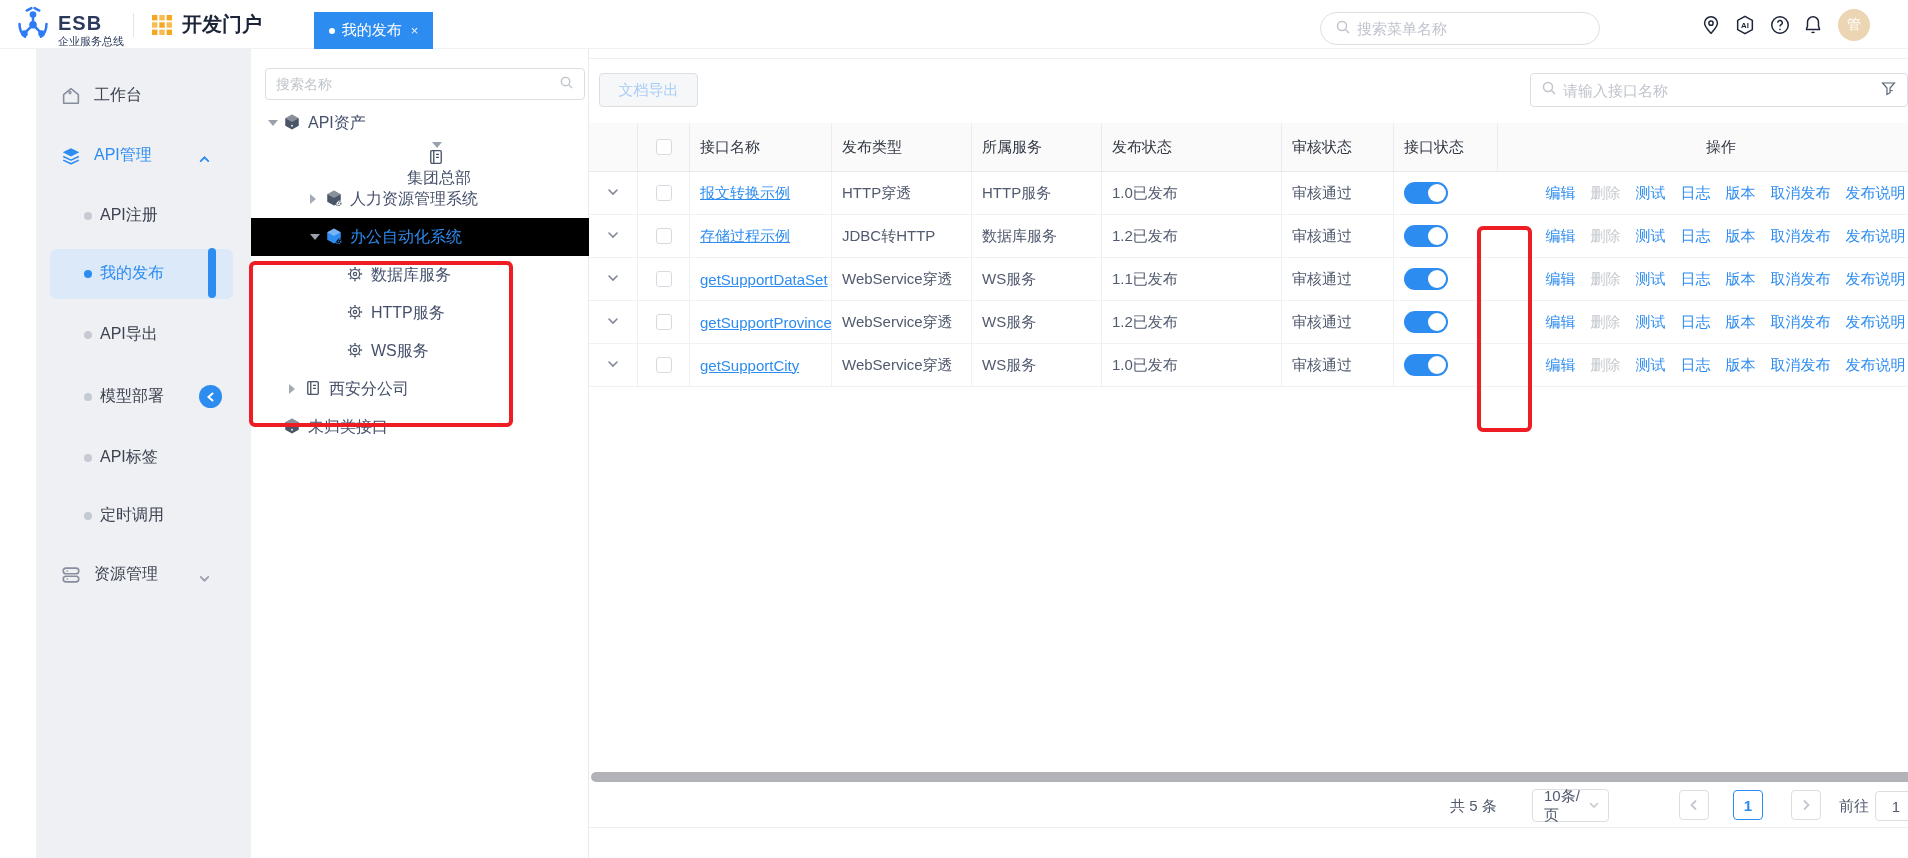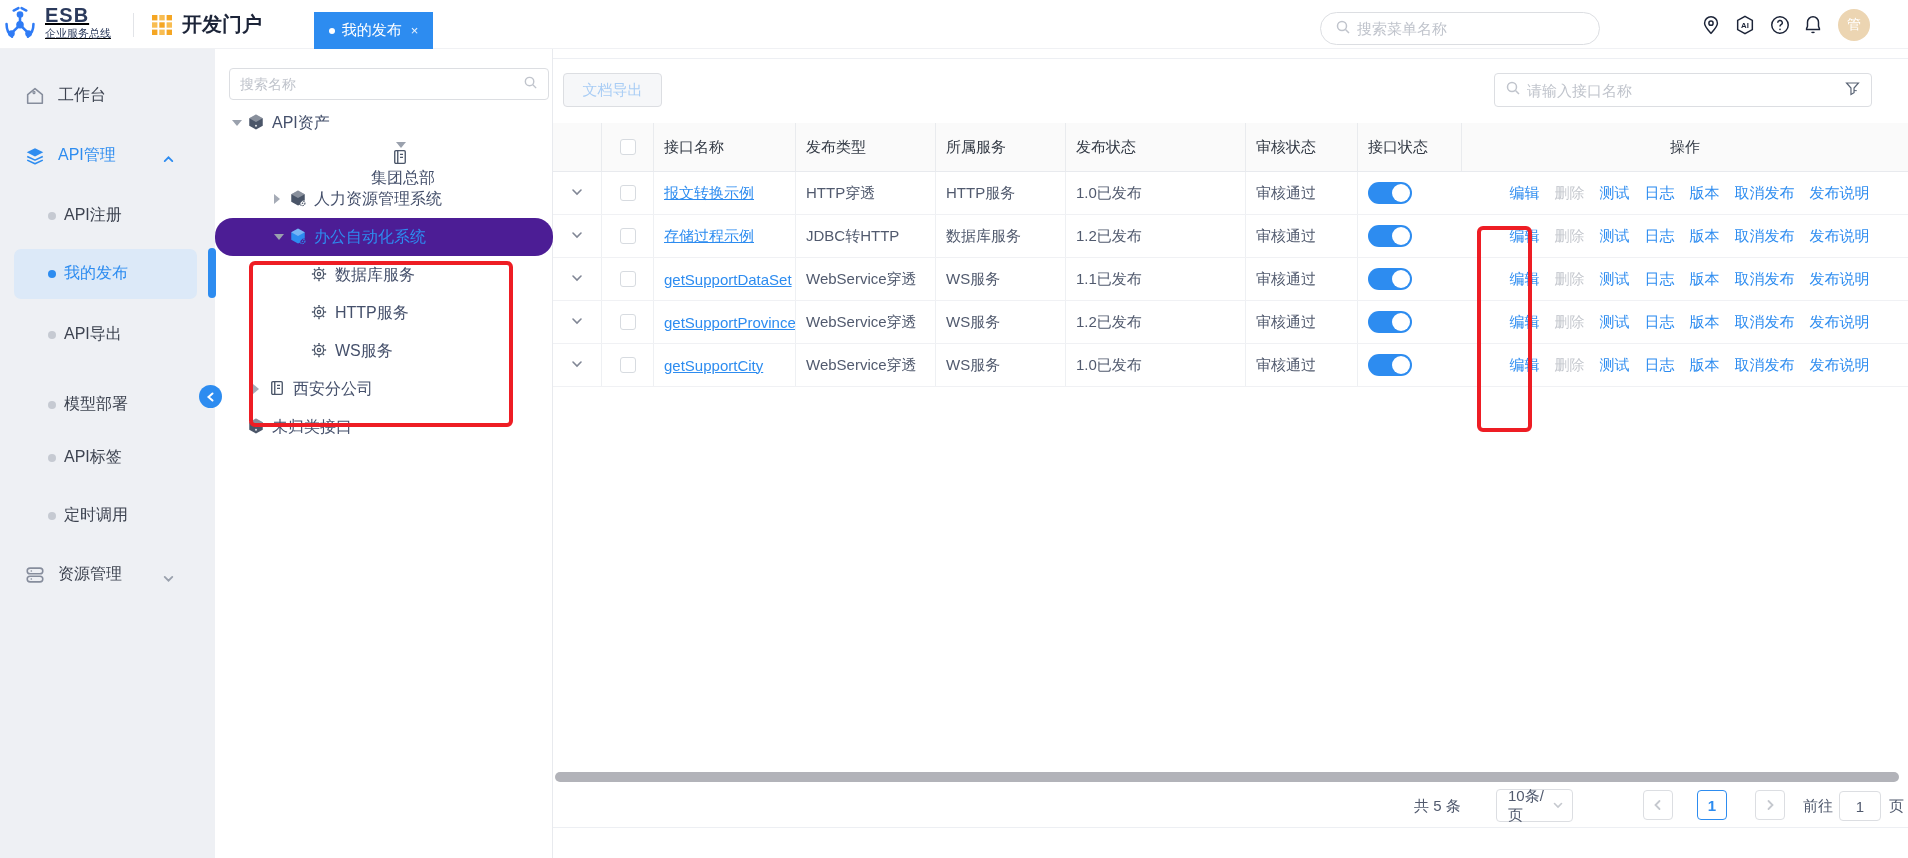--- a/index.html
+++ b/index.html
@@ -1,42 +1,42 @@
 <!DOCTYPE html>
 <html><head>
 <meta charset="utf-8">
 <style>
   * { margin:0; padding:0; box-sizing:border-box; }
   html,body { width:1908px; height:858px; overflow:hidden; background:#fff;
     font-family:"Liberation Sans","DejaVu Sans",sans-serif; }
 
   
   .topbar { position:relative; height:49px; background:#fff; border-bottom:1px solid #f0f1f4; z-index:20; }
-  .logo { position:absolute; left:1px; top:5px; display:flex; align-items:flex-start;text-decoration:underline; }
+  .logo { position:absolute; left:14px; top:5px; display:flex; align-items:flex-end; }
   .logo-text { margin-left:6px; line-height:1; }
   .logo-title { font-size:20px; font-weight:bold; color:#2b3a5c; letter-spacing:1px; }
   .logo-sub { font-size:11px; color:#2b3a5c; margin-top:3px; }
   .top-divider { position:absolute; left:133px; top:13px; width:1px; height:24px; background:#e2e4e8; }
   .portal { position:absolute; left:150px; top:0; height:49px; display:flex; align-items:center; gap:8px; }
   .portal-label { font-size:20px; font-weight:bold; color:#1c2438; }
   .tab { position:absolute; left:314px; top:12px; width:119px; height:37px; background:#2d8cf0;
     display:flex; align-items:center; justify-content:center; gap:7px; color:#fff; cursor:pointer; }
   .tab-dot { width:6px; height:6px; border-radius:50%; background:#fff; }
   .tab-label { font-size:15px; }
   .tab-close { font-size:13px; opacity:.9; margin-left:2px; cursor:pointer; }
   .top-search { position:absolute; left:1320px; top:12px; width:280px; height:33px; border:1px solid #dcdee2;
     border-radius:17px; display:flex; align-items:center; padding:0 14px; gap:6px; background:#fff; }
   .top-search input { border:none; outline:none; font-size:15px; color:#555; width:200px; background:transparent; }
   .top-search input::placeholder { color:#c0c4cc; }
   .top-icon { position:absolute; top:14px; width:22px; height:22px; cursor:pointer; }
   .avatar { position:absolute; left:1838px; top:9px; width:32px; height:32px; border-radius:50%;
     background:#ecd5b2; color:#fff; font-size:14px; display:flex; align-items:center; justify-content:center; cursor:pointer; }
 
   
-  .page-body { position:relative; display:flex; height:809px; }
+  .page-body { position:relative; display:flex; height:809px;padding-left:36px; }
 
   
   .sidebar { position:relative; width:215px; background:#eef0f4; flex:none; }
   .side-item { position:absolute; left:0; width:215px; height:40px; cursor:pointer; }
   .side-item .s-icon { position:absolute; left:24px; top:9px; width:22px; height:22px; }
   .side-item .s-label { position:absolute; left:58px; top:9px; font-size:16px; color:#3d4350; }
   .side-item.sub .s-dot { position:absolute; left:48px; top:16px; width:8px; height:8px; border-radius:50%; background:#c6cad2; }
   .side-item.sub .s-label { left:64px; }
   .side-item .s-chev { position:absolute; right:40px; top:16px; }
   .side-item.active .s-label { color:#2d8cf0; }
@@ -50,21 +50,21 @@
     background:#2d8cf0; z-index:6; display:flex; align-items:center; justify-content:center; cursor:pointer; }
 
   
   .tree-panel { position:relative; width:338px; background:#fff; border-right:1px solid #e8eaee; flex:none; }
   .tree-search { position:absolute; left:14px; top:19px; width:320px; height:32px; border:1px solid #dcdee2;
     border-radius:4px; display:flex; align-items:center; padding:0 10px; background:#fff; }
   .tree-search input { border:none; outline:none; flex:1; font-size:14px; color:#555; background:transparent; }
   .tree-search input::placeholder { color:#c0c4cc; }
   .tree-rows { position:absolute; left:0; top:55px; width:338px; }
   .tree-row { position:relative; height:38px; display:flex; align-items:center; cursor:pointer; }
-  .tree-row.selected { background:#4c1d95;border-radius:18px; }
+  .tree-row.selected { background:#000000; }
   .tree-arrow { width:14px; flex:none; display:flex; align-items:center; }
   .arr-down { width:0; height:0; border-left:5px solid transparent; border-right:5px solid transparent; border-top:6px solid #9aa1ad; }
   .arr-right { width:0; height:0; border-top:5px solid transparent; border-bottom:5px solid transparent; border-left:6px solid #a5abb6; }
   .tree-ico { width:20px; height:20px; margin:0 5px 0 1px; flex:none; }
   .tree-label { font-size:16px; color:#45506b; white-space:nowrap; }
   .tree-row.selected .tree-label { color:#2d8cf0; }
 
   
   .main { position:relative; flex:1; background:#fff; }
   .main-topline { position:absolute; left:0; top:9px; right:0; height:1px; background:#edeff3; }
@@ -227,21 +227,21 @@
         <span class="s-label">API注册</span>
       </div>
       <div class="side-item sub selected" style="top: 205px;">
         <span class="s-dot"></span>
         <span class="s-label">我的发布</span>
       </div>
       <div class="side-item sub" style="top: 266px;">
         <span class="s-dot"></span>
         <span class="s-label">API导出</span>
       </div>
-      <div class="side-item sub" style="top: 336px;">
+      <div class="side-item sub" style="top: 328px;">
         <span class="s-dot"></span>
         <span class="s-label">模型部署</span>
       </div>
       <div class="side-item sub" style="top: 389px;">
         <span class="s-dot"></span>
         <span class="s-label">API标签</span>
       </div>
       <div class="side-item sub" style="top: 447px;">
         <span class="s-dot"></span>
         <span class="s-label">定时调用</span>

